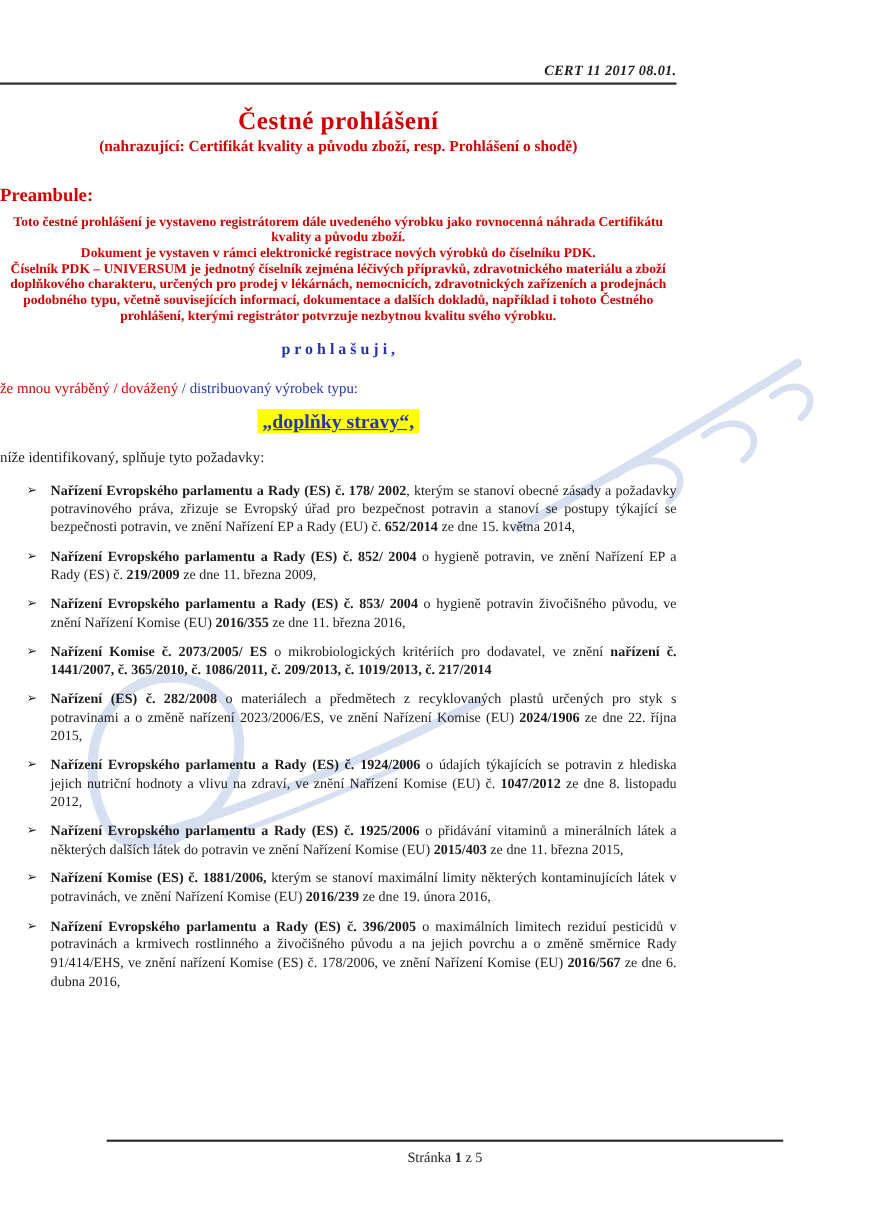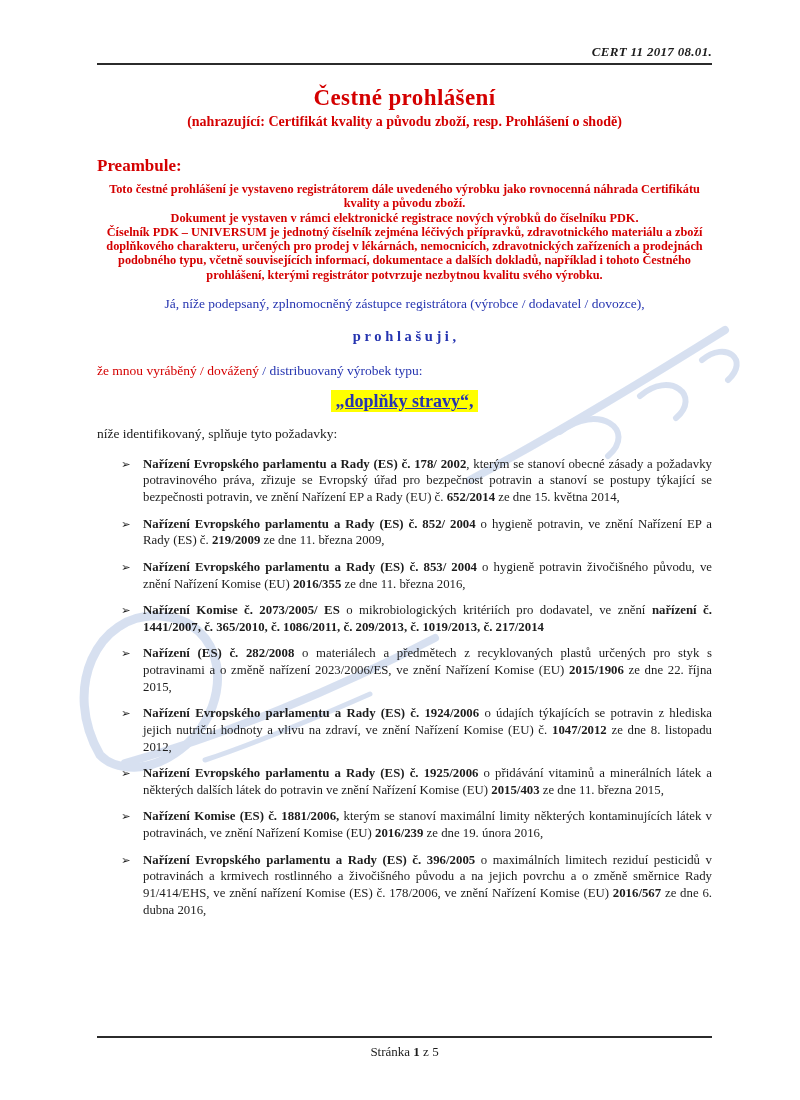--- a/index.html
+++ b/index.html
@@ -18,22 +18,21 @@
     color:var(--ink);
     position:relative;
     overflow:hidden;
   }
   .watermark{
     position:absolute;inset:0;z-index:0;pointer-events:none;
   }
   .content{
     position:relative;z-index:1;
     width:615px;
-    margin-left:97px;
-    padding-top:44px;
+    padding-top:56px;
   }
   .doc-code{
     text-align:right;
     font-style:italic;
     font-weight:bold;
     font-size:13px;
     letter-spacing:.3px;
     padding-bottom:3px;
     border-bottom:2px solid var(--rule);
   }
@@ -155,39 +154,38 @@
   <h1 class="title">Čestné prohlášení</h1>
   <div class="subtitle">(nahrazující: Certifikát kvality a původu zboží, resp. Prohlášení o shodě)</div>
 
   <div class="pre-heading">Preambule:</div>
   <div class="pre-body">
     <p>Toto čestné prohlášení je vystaveno registrátorem dále uvedeného výrobku jako rovnocenná náhrada Certifikátu kvality a původu zboží.</p>
     <p>Dokument je vystaven v rámci elektronické registrace nových výrobků do číselníku PDK.</p>
     <p>Číselník PDK – UNIVERSUM je jednotný číselník zejména léčivých přípravků, zdravotnického materiálu a zboží doplňkového charakteru, určených pro prodej v lékárnách, nemocnicích, zdravotnických zařízeních a prodejnách podobného typu, včetně souvisejících informací, dokumentace a dalších dokladů, například i tohoto Čestného prohlášení, kterými registrátor potvrzuje nezbytnou kvalitu svého výrobku.</p>
   </div>
 
-  <div class="intro">Já, níže podepsaný, zplnomocněný zástupce registrátora (výrobce / dodavatel / dovozce),</div>
   <div class="verb">p r o h l a š u j i ,</div>
 
   <div class="product-line">
     <span class="red-text">že mnou vyráběný / dovážený </span><span class="blue-text"> / distribuovaný výrobek typu:</span>
   </div>
 
   <div class="product-type">
     <span class="hl">„doplňky stravy“,</span>
   </div>
 
   <div class="following">níže identifikovaný, splňuje tyto požadavky:</div>
 
   <ul class="reqs">
       <li class="req"><span class="bullet">➢</span><span><b>Nařízení Evropského parlamentu a Rady (ES) č. 178/ 2002</b><span>, kterým se stanoví obecné zásady a požadavky potravinového práva, zřizuje se Evropský úřad pro bezpečnost potravin a stanoví se postupy týkající se bezpečnosti potravin, ve znění Nařízení EP a Rady (EU) č. </span><b>652/2014</b><span> ze dne 15. května 2014,</span></span></li>
       <li class="req"><span class="bullet">➢</span><span><b>Nařízení Evropského parlamentu a Rady (ES) č. 852/ 2004</b><span> o hygieně potravin, ve znění Nařízení EP a Rady (ES) č. </span><b>219/2009</b><span> ze dne 11. března 2009,</span></span></li>
       <li class="req"><span class="bullet">➢</span><span><b>Nařízení Evropského parlamentu a Rady (ES) č. 853/ 2004</b><span> o hygieně potravin živočišného původu, ve znění Nařízení Komise (EU) </span><b>2016/355</b><span> ze dne 11. března 2016,</span></span></li>
       <li class="req"><span class="bullet">➢</span><span><b>Nařízení Komise č. 2073/2005/ ES</b><span> o mikrobiologických kritériích pro dodavatel, ve znění </span><b>nařízení č. 1441/2007, č. 365/2010, č. 1086/2011, č. 209/2013, č. 1019/2013, č. 217/2014</b></span></li>
-      <li class="req"><span class="bullet">➢</span><span><b>Nařízení (ES) č. 282/2008</b><span> o materiálech a předmětech z recyklovaných plastů určených pro styk s potravinami a o změně nařízení 2023/2006/ES, ve znění Nařízení Komise (EU) </span><b>2015/1906</b><span> ze dne 22. října 2015,</span></span></li>
+      <li class="req"><span class="bullet">➢</span><span><b>Nařízení (ES) č. 282/2008</b><span> o materiálech a předmětech z recyklovaných plastů určených pro styk s potravinami a o změně nařízení 2023/2006/ES, ve znění Nařízení Komise (EU) </span><b>2024/1906</b><span> ze dne 22. října 2015,</span></span></li>
       <li class="req"><span class="bullet">➢</span><span><b>Nařízení Evropského parlamentu a Rady (ES) č. 1924/2006</b><span> o údajích týkajících se potravin z hlediska jejich nutriční hodnoty a vlivu na zdraví, ve znění Nařízení Komise (EU) č. </span><b>1047/2012</b><span> ze dne 8. listopadu 2012,</span></span></li>
       <li class="req"><span class="bullet">➢</span><span><b>Nařízení Evropského parlamentu a Rady (ES) č. 1925/2006</b><span> o přidávání vitaminů a minerálních látek a některých dalších látek do potravin ve znění Nařízení Komise (EU) </span><b>2015/403</b><span> ze dne 11. března 2015,</span></span></li>
       <li class="req"><span class="bullet">➢</span><span><b>Nařízení Komise (ES) č. 1881/2006,</b><span> kterým se stanoví maximální limity některých kontaminujících látek v potravinách, ve znění Nařízení Komise (EU) </span><b>2016/239</b><span> ze dne 19. února 2016,</span></span></li>
       <li class="req"><span class="bullet">➢</span><span><b>Nařízení Evropského parlamentu a Rady (ES) č. 396/2005</b><span> o maximálních limitech reziduí pesticidů v potravinách a krmivech rostlinného a živočišného původu a na jejich povrchu a o změně směrnice Rady 91/414/EHS, ve znění nařízení Komise (ES) č. 178/2006, ve znění Nařízení Komise (EU) </span><b>2016/567</b><span> ze dne 6. dubna 2016,</span></span></li>
     </ul>
 
 </div>
 
 <div class="footer">
   <div class="footer-rule"></div>

